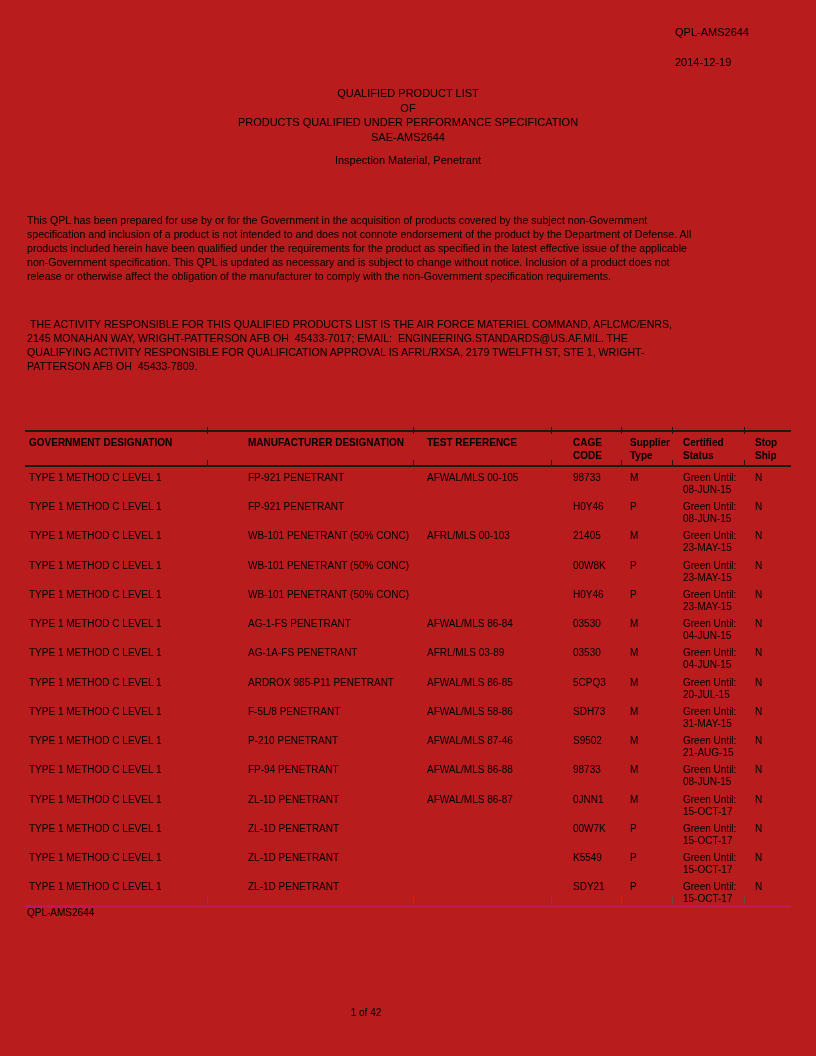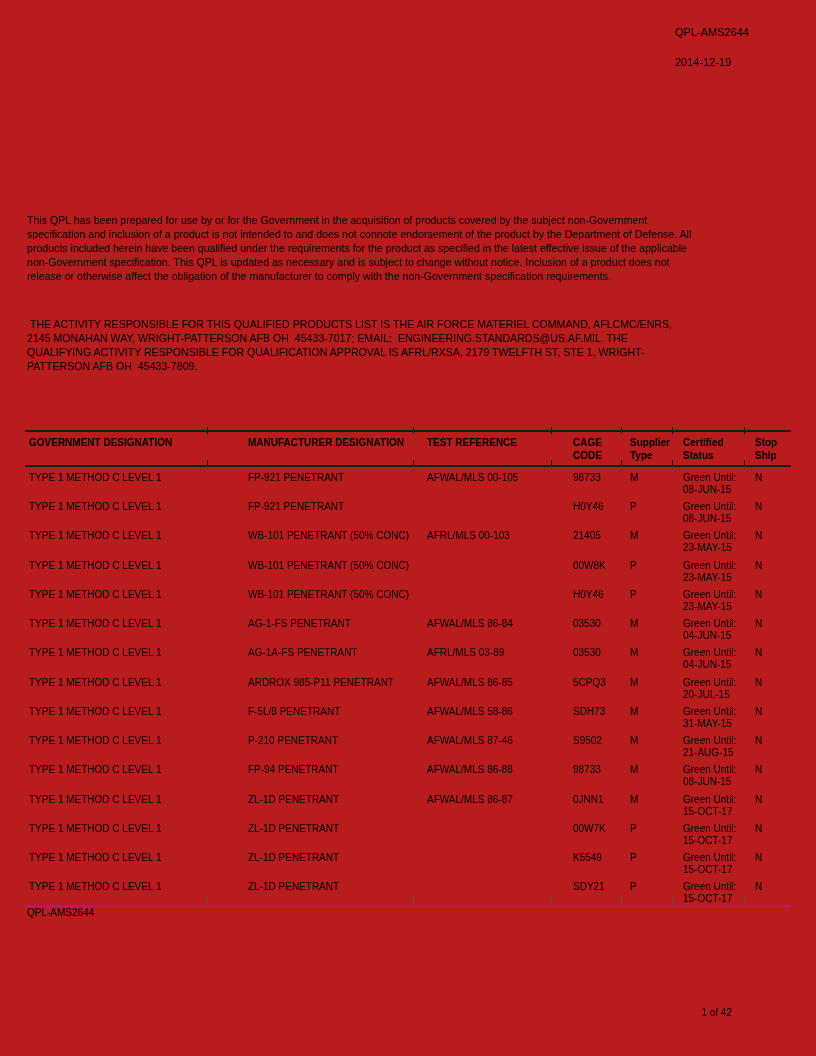--- a/index.html
+++ b/index.html
@@ -69,32 +69,37 @@
     position: absolute;
     width: 1px; height: 7px;
     background: #444444;
   }
   .footer-doc {
     left: 27px; top: 907px;
     font-size: 10px;
   }
   .page-num {
     left: 0; top: 1007px; width: 732px;
-    text-align: right;
+    text-align: center;
     font-size: 10px;
   }
 </style>
 </head>
 <body>
 
 <div class="page">
 
   <div class="abs doc-meta doc-meta-number">QPL-AMS2644</div>
   <div class="abs doc-meta doc-meta-date">2014-12-19</div>
 
+  <div class="abs title-block">QUALIFIED PRODUCT LIST
+OF
+PRODUCTS QUALIFIED UNDER PERFORMANCE SPECIFICATION
+SAE-AMS2644</div>
+  <div class="abs subtitle">Inspection Material, Penetrant</div>
 
   <div class="abs para para-intro">This QPL has been prepared for use by or for the Government in the acquisition of products covered by the subject non-Government
 specification and inclusion of a product is not intended to and does not connote endorsement of the product by the Department of Defense. All
 products included herein have been qualified under the requirements for the product as specified in the latest effective issue of the applicable
 non-Government specification. This QPL is updated as necessary and is subject to change without notice. Inclusion of a product does not
 release or otherwise affect the obligation of the manufacturer to comply with the non-Government specification requirements.</div>
   <div class="abs para para-activity"> THE ACTIVITY RESPONSIBLE FOR THIS QUALIFIED PRODUCTS LIST IS THE AIR FORCE MATERIEL COMMAND, AFLCMC/ENRS,
 2145 MONAHAN WAY, WRIGHT-PATTERSON AFB OH  45433-7017; EMAIL:  ENGINEERING.STANDARDS@US.AF.MIL. THE
 QUALIFYING ACTIVITY RESPONSIBLE FOR QUALIFICATION APPROVAL IS AFRL/RXSA, 2179 TWELFTH ST, STE 1, WRIGHT-
 PATTERSON AFB OH  45433-7809.</div>

